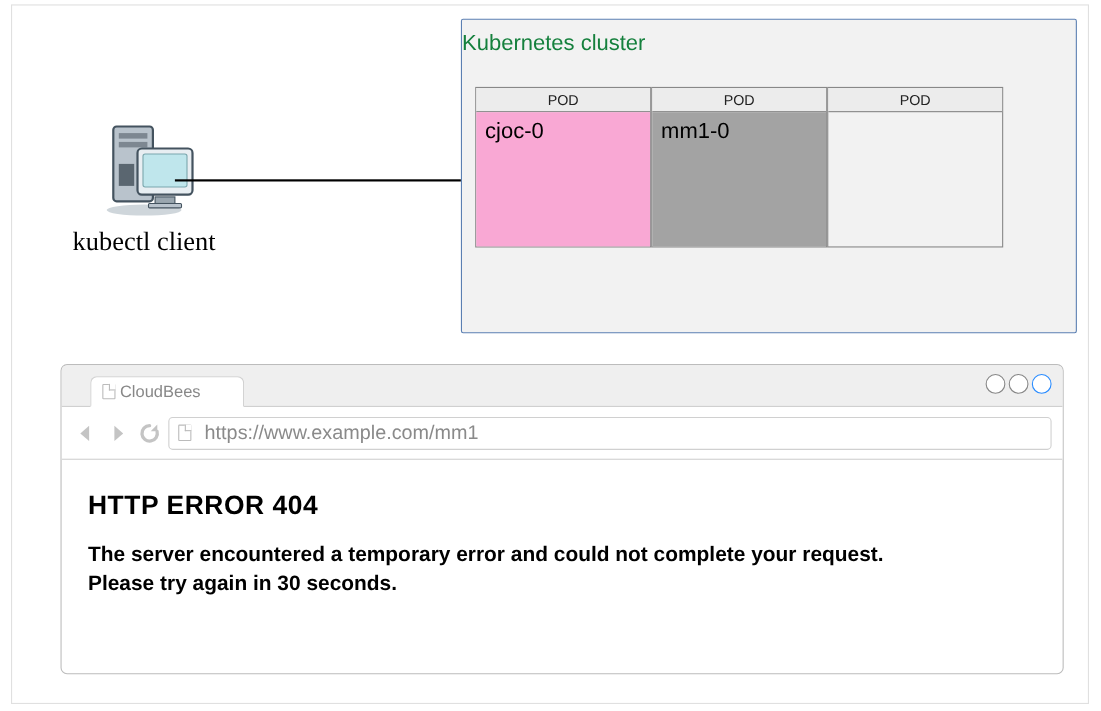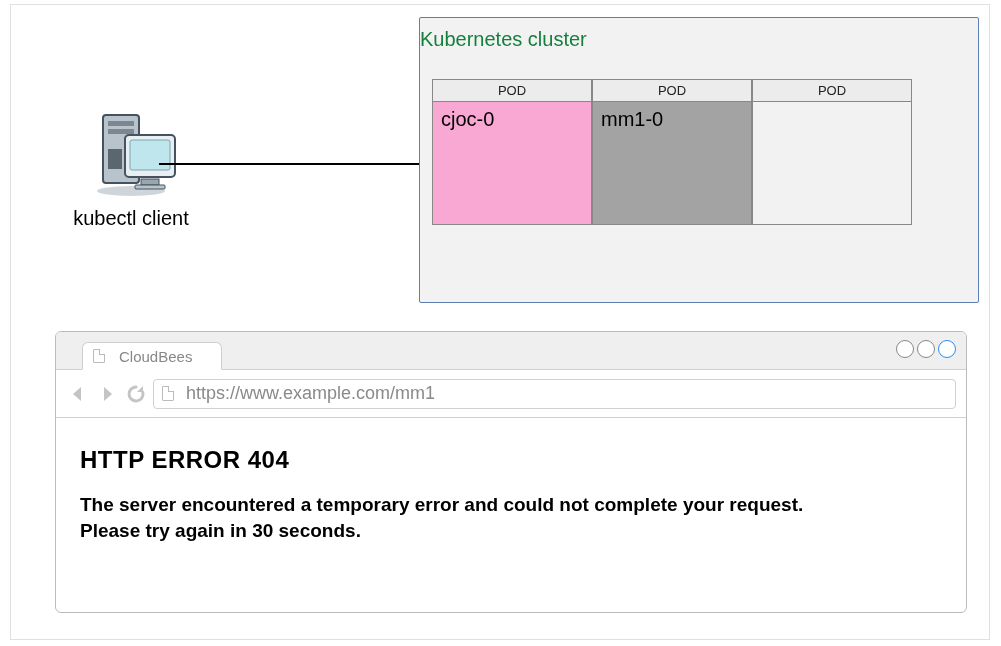--- a/index.html
+++ b/index.html
@@ -27,23 +27,24 @@
     width: 140px;
     text-align: center;
   }
   .kubectl-icon {
     width: 100px;
     height: 90px;
     margin: 0 auto;
     position: relative;
   }
   .kubectl-label {
-    font-size: 20px;
+    font-size: 24px;
     color: #000;
     margin-top: 8px;
+    font-family: Liberation Serif, serif;
   }
 
   
   .connection-line {
     position: absolute;
     left: 148px;
     top: 158px;
     width: 260px;
     height: 2px;
     background: #000;
@@ -116,21 +117,21 @@
     left: 26px;
     bottom: -1px;
     width: 140px;
     height: 28px;
     background: #ffffff;
     border: 1px solid #cfcfcf;
     border-bottom: 1px solid #ffffff;
     border-radius: 6px 6px 0 0;
     display: flex;
     align-items: center;
-    gap: 14px;
+    gap: 4px;
     padding-left: 10px;
     color: #888;
     font-size: 15px;
   }
   .tab-page-icon {
     width: 12px;
     height: 14px;
     border: 1px solid #bbb;
     border-radius: 1px;
     position: relative;

